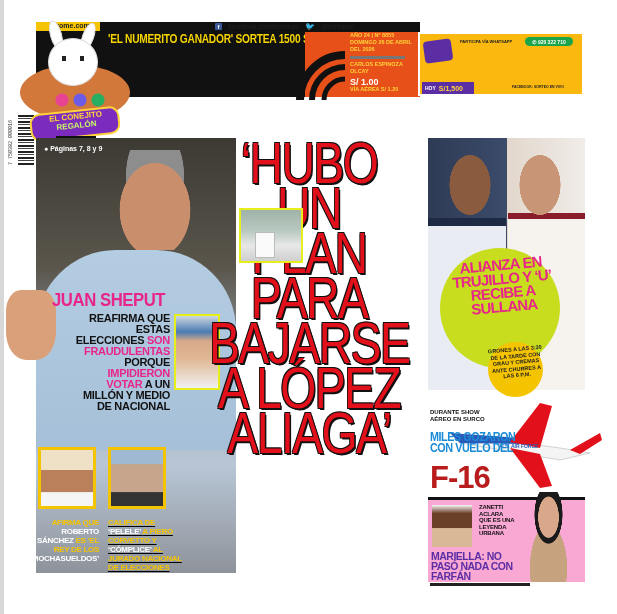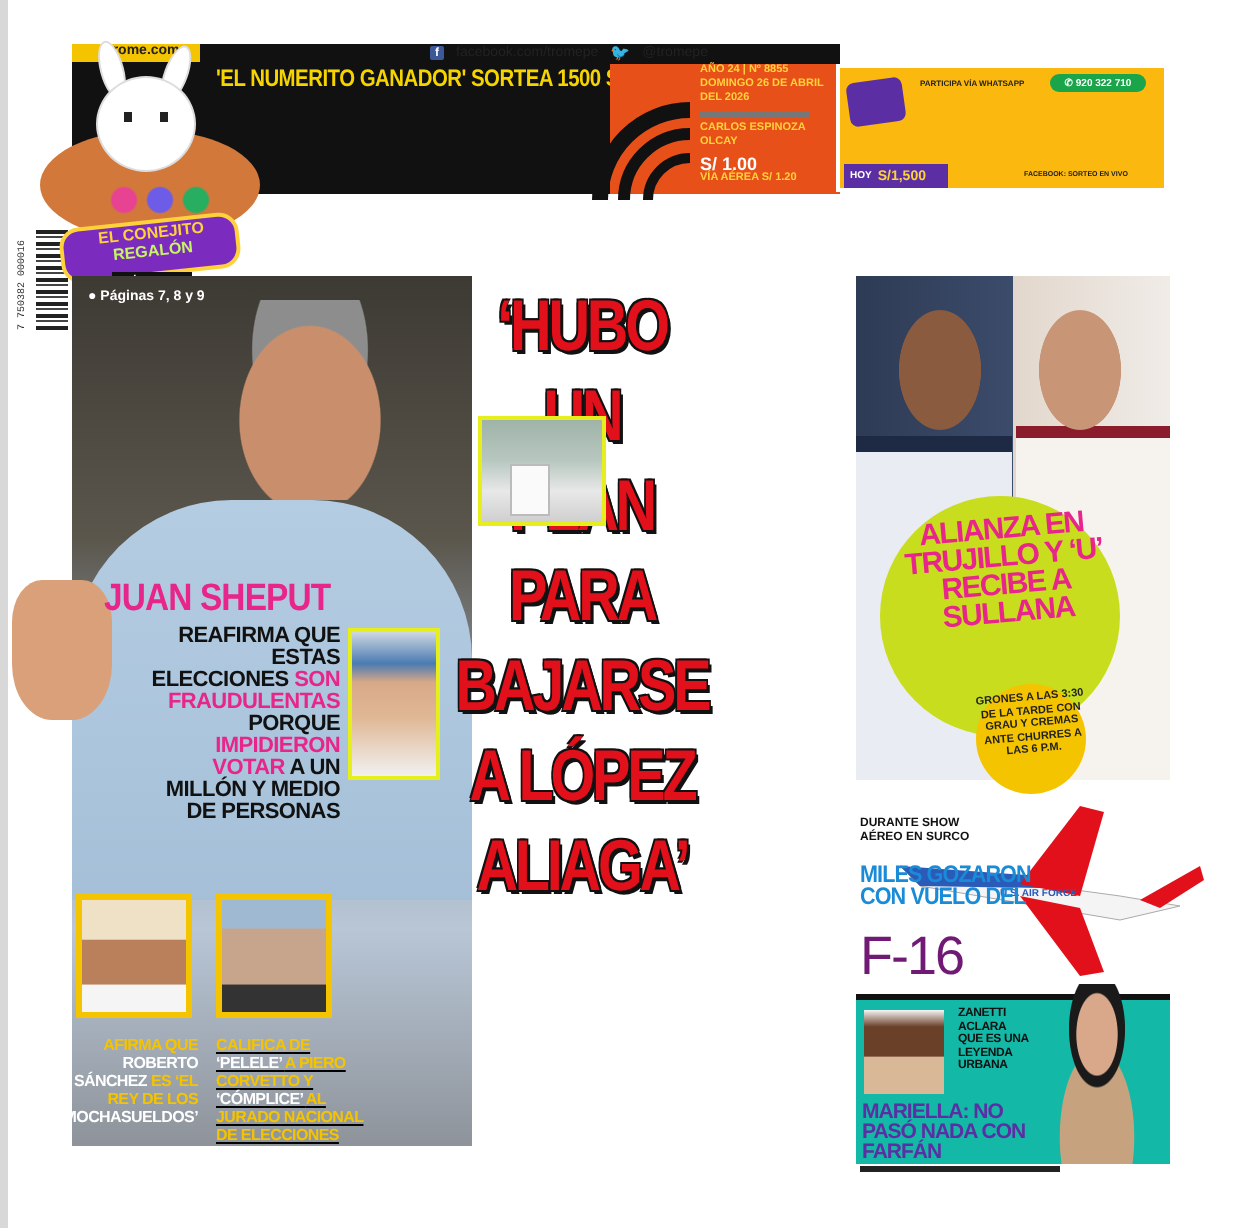--- a/index.html
+++ b/index.html
@@ -73,43 +73,43 @@
   .thumb { position: absolute; width: 58px; height: 62px; border: 3px solid #f5c400; }
   .thumb-1 { left: 38px; top: 447px; background: linear-gradient(180deg, #eee1c5 0%, #eee1c5 35%, #b9805b 36%, #b9805b 75%, #f5f5f5 76%); }
   .thumb-2 { left: 108px; top: 447px; background: linear-gradient(180deg, #9fb9d3 0%, #9fb9d3 25%, #c7a58c 26%, #c7a58c 75%, #333 76%); }
   .caption { position: absolute; font-size: 8px; font-weight: bold; line-height: 9px; letter-spacing: -0.3px; }
   .caption .y { color: #f5c400; }
   .caption .w { color: #fff; }
   .caption-1 { left: 26px; top: 518px; width: 73px; text-align: right; }
   .caption-2 { left: 108px; top: 518px; width: 80px; text-align: left; text-decoration: underline; }
 
   
-  .headline { position: absolute; left: 166px; top: 140px; width: 250px; text-align: center; font-size: 36px; line-height: 45px; font-weight: bold; color: #e2101b; letter-spacing: -2px; font-family: "Liberation Sans", sans-serif; text-shadow: 2px 2px 0 #111, -1px -1px 0 #111, 1px -1px 0 #111, -1px 1px 0 #111; }
+  .headline { position: absolute; left: 184px; top: 140px; width: 250px; text-align: center; font-size: 58px; line-height: 45px; font-weight: normal; color: #e2101b; letter-spacing: -2px; font-family: "Liberation Sans", sans-serif; text-shadow: 2px 2px 0 #111, -1px -1px 0 #111, 1px -1px 0 #111, -1px 1px 0 #111; }
   .headline .ln { display: block; transform: scaleX(0.8); }
   .headline-photo { position: absolute; left: 239px; top: 208px; width: 64px; height: 55px; border: 2px solid #e6ef1b; background: linear-gradient(180deg, #9fb3a8 0%, #b8c8c0 40%, #e8e8e8 70%, #cfcfcf 100%); }
   .headline-photo .sign { position: absolute; left: 14px; top: 22px; width: 20px; height: 26px; background: #fafafa; border: 1px solid #bbb; }
 
   
   .sports { position: absolute; left: 428px; top: 138px; width: 157px; height: 252px; background: linear-gradient(90deg, #2e3b55 0%, #3b4b6a 50%, #e2d7cc 50%, #f0ece8 100%); overflow: hidden; }
   .sports .p1 { position: absolute; left: 18px; top: 12px; width: 48px; height: 70px; background: radial-gradient(ellipse at 50% 50%, #8a5b3e 0 60%, transparent 61%); }
   .sports .p2 { position: absolute; left: 88px; top: 12px; width: 48px; height: 70px; background: radial-gradient(ellipse at 50% 50%, #c89677 0 60%, transparent 61%); }
   .sports .shirt1 { position: absolute; left: 0; top: 80px; width: 78px; height: 180px; background: #e9ecf2; border-top: 8px solid #1e2a44; }
   .sports .shirt2 { position: absolute; left: 80px; top: 75px; width: 80px; height: 180px; background: #f6f3ef; border-top: 6px solid #8a1c2b; }
   .circle-green { position: absolute; left: 440px; top: 248px; width: 120px; height: 120px; border-radius: 50%; background: #c7dd1d; }
   .circle-text { position: absolute; left: 440px; top: 258px; width: 125px; text-align: center; font-size: 15px; font-weight: bold; line-height: 14px; color: #e8258a; letter-spacing: -0.8px; transform: rotate(-5deg); font-family: "Liberation Sans", sans-serif; }
   .circle-yellow { position: absolute; left: 488px; top: 342px; width: 55px; height: 55px; border-radius: 50%; background: #f5c400; }
   .circle-yellow-text { position: absolute; left: 489px; top: 346px; width: 54px; text-align: center; font-size: 5.5px; font-weight: bold; line-height: 6.5px; color: #222; transform: rotate(-5deg); }
 
   .show-tag { position: absolute; left: 430px; top: 409px; font-size: 6px; font-weight: bold; color: #111; line-height: 7px; }
   .f16-title { position: absolute; left: 430px; top: 432px; font-size: 12px; font-weight: bold; color: #1a8bd6; line-height: 11px; letter-spacing: -0.5px; transform: scaleX(0.9); transform-origin: left; }
-  .f16-big { position: absolute; left: 430px; top: 465px; font-size: 27px; font-weight: normal; color: #701a75; line-height: 26px; letter-spacing: -1px; }
+  .f16-big { position: absolute; left: 430px; top: 465px; font-size: 31px; font-weight: bold; color: #b91c1c; line-height: 26px; letter-spacing: -1px; }
   .jet { position: absolute; left: 440px; top: 398px; width: 170px; height: 95px; }
 
   
-  .feature { position: absolute; left: 428px; top: 497px; width: 157px; height: 85px; background: #14b8a6; border-top: 3px solid #111; }
+  .feature { position: absolute; left: 428px; top: 497px; width: 157px; height: 85px; background: #f9a8d4; border-top: 3px solid #111; }
   .feature .inset { position: absolute; left: 4px; top: 5px; width: 40px; height: 42px; background: linear-gradient(180deg, #f6f6f6 0%, #6b4028 20%, #6b4028 55%, #d9b898 56%); }
   .feature .quote { position: absolute; left: 51px; top: 4px; font-size: 6px; font-weight: bold; line-height: 6.5px; color: #111; letter-spacing: -0.2px; }
   .feature .head { position: absolute; left: 3px; top: 51px; font-size: 10.5px; font-weight: bold; line-height: 10px; color: #5b2fa3; letter-spacing: -0.5px; }
   .feature .woman { position: absolute; left: 88px; top: -8px; width: 65px; height: 90px; background: radial-gradient(ellipse at 50% 28%, #d9a88a 0 22%, transparent 23%), radial-gradient(ellipse at 50% 25%, #1a1a1a 0 30%, transparent 31%), radial-gradient(ellipse at 50% 85%, #c7a27e 0 40%, transparent 41%); }
   .bottom-bar { position: absolute; left: 430px; top: 583px; width: 100px; height: 3px; background: #222; }
 </style>
 </head>
 <body>
 
 <div class="page">
@@ -178,21 +178,21 @@
 
 
   <div class="main-photo"></div>
   <div class="person-head"></div>
   <div class="shirt"></div>
   <div class="hand"></div>
   <div class="pages-ref">● Páginas 7, 8 y 9</div>
 
   <div class="name-title">JUAN SHEPUT</div>
   <div class="body-copy">
-    <span>REAFIRMA QUE ESTAS ELECCIONES </span><span class="pink">SON FRAUDULENTAS</span><span> PORQUE </span><span class="pink">IMPIDIERON VOTAR</span><span> A UN MILLÓN Y MEDIO DE PERSONAS</span>
+    <span>REAFIRMA QUE ESTAS ELECCIONES </span><span class="pink">SON FRAUDULENTAS</span><span> PORQUE </span><span class="pink">IMPIDIERON VOTAR</span><span> A UN MILLÓN Y MEDIO DE NACIONAL</span>
   </div>
   <div class="inset-photo-1"></div>
 
   <div class="thumb thumb-1"></div>
   <div class="thumb thumb-2"></div>
   <div class="caption caption-1">
     <span class="y">AFIRMA QUE </span><span class="w">ROBERTO SÁNCHEZ </span><span class="y">ES ‘EL REY DE LOS </span><span class="w">MOCHASUELDOS’</span>
   </div>
   <div class="caption caption-2">
     <span class="y">CALIFICA DE </span><span class="w">‘PELELE’ </span><span class="y">A PIERO CORVETTO Y </span><span class="w">‘CÓMPLICE’ </span><span class="y">AL JURADO NACIONAL DE ELECCIONES</span>

